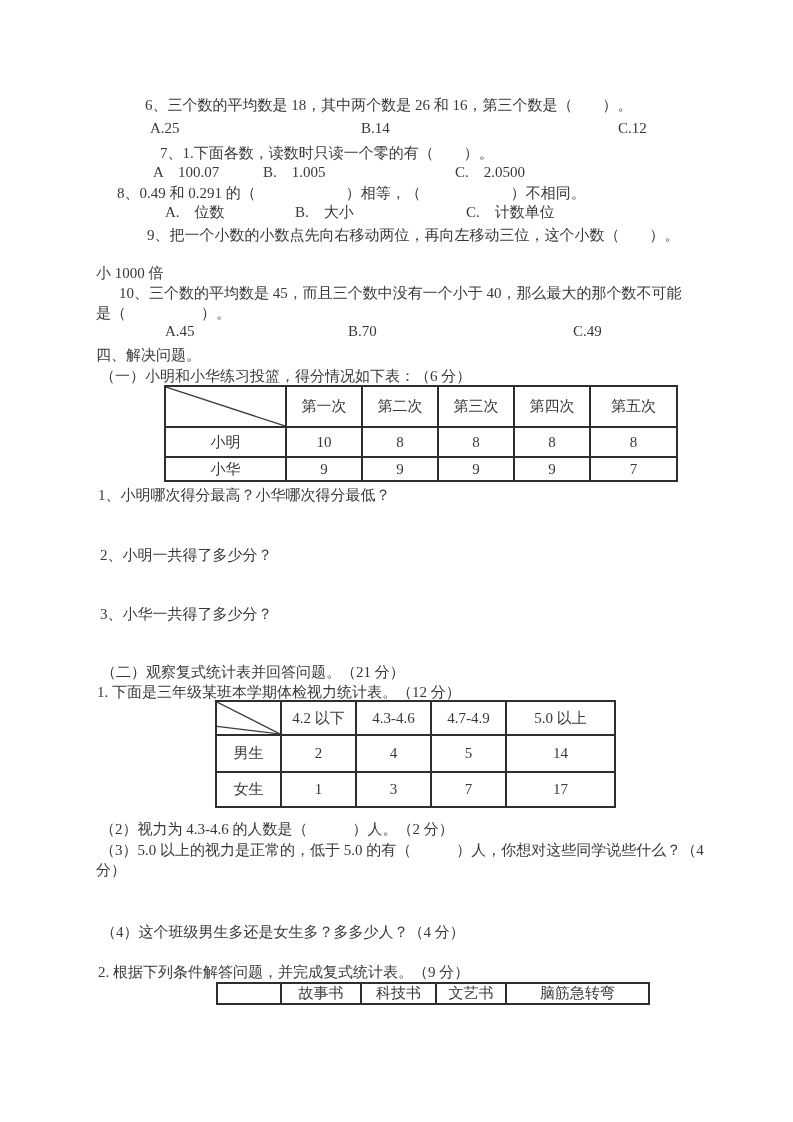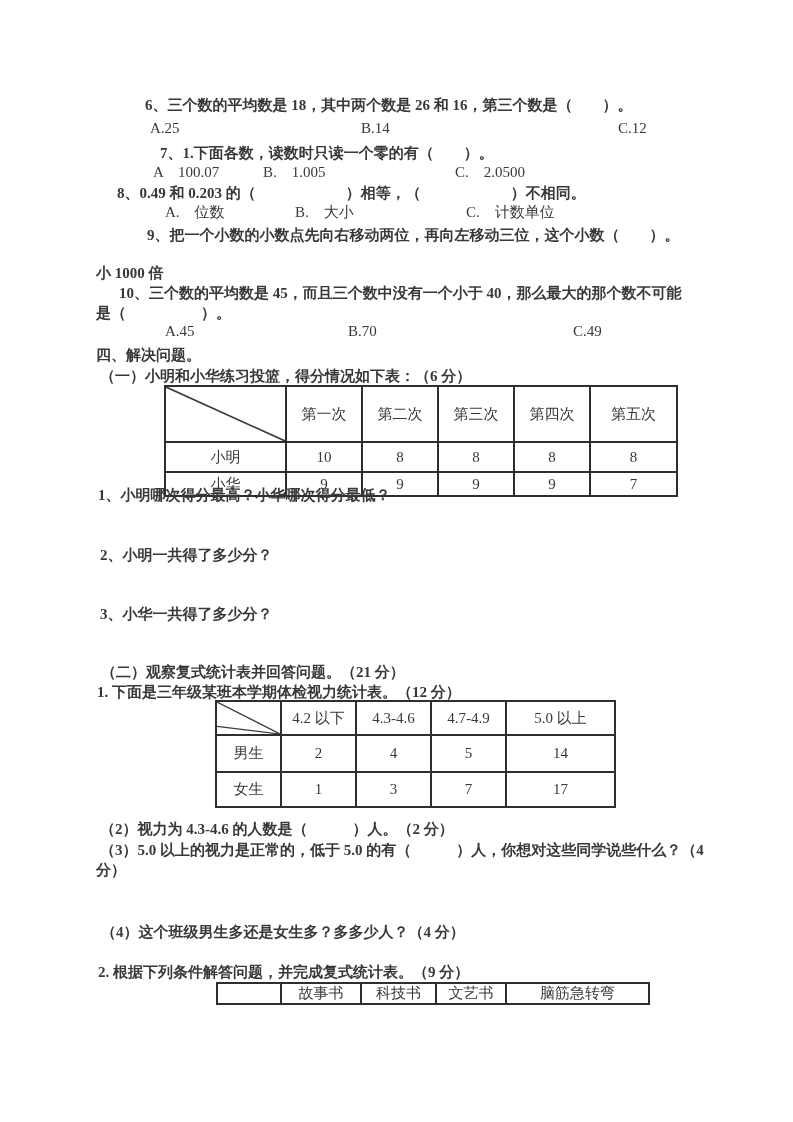--- a/index.html
+++ b/index.html
@@ -1,21 +1,21 @@
 <!DOCTYPE html>
 <html><head>
 <meta charset="utf-8">
 <style>
   html,body{margin:0;padding:0;background:#ffffff;}
   .page{
     position:relative;width:793px;height:1122px;background:#ffffff;overflow:hidden;
     font-family:"Liberation Serif","DejaVu Serif",serif;
     font-size:15px;color:#383838;
   }
-  .line{position:absolute;white-space:pre;line-height:19px;font-weight:bold;}
+  .line{position:absolute;white-space:pre;line-height:19px;}
   .optrow{position:absolute;left:8px;width:679px;height:19px;}
   .optrow span{position:absolute;top:0;white-space:pre;}
   table.grid{position:absolute;border-collapse:collapse;table-layout:fixed;}
   table.grid td{
     border:2px solid #2e2e2e;text-align:center;vertical-align:middle;
     padding:0;font-size:15px;color:#383838;overflow:hidden;
   }
   td.vtop{vertical-align:top;padding-top:4px;}
   td.lleft{text-align:left;padding-left:5px;margin-top:20px;}
   td.corner{position:relative;}
@@ -34,21 +34,21 @@
     <span style="left:610px">C.12</span>
   </div>
 
   <div class="line" style="top:144px;left:160px">7、1.下面各数，读数时只读一个零的有（　　）。</div>
   <div class="optrow" style="top:163px">
     <span style="left:145px">A　100.07</span>
     <span style="left:255px">B.　1.005</span>
     <span style="left:447px">C.　2.0500</span>
   </div>
 
-  <div class="line" style="top:184px;left:117px">8、0.49 和 0.203 的（　　　　　　）相等，（　　　　　　）不相同。</div>
+  <div class="line" style="top:184px;left:117px">8、0.49 和 0.291 的（　　　　　　）相等，（　　　　　　）不相同。</div>
   <div class="optrow" style="top:203px">
     <span style="left:157px">A.　位数</span>
     <span style="left:287px">B.　大小</span>
     <span style="left:458px">C.　计数单位</span>
   </div>
 
   <div class="line" style="top:226px;left:147px">9、把一个小数的小数点先向右移动两位，再向左移动三位，这个小数（　　）。</div>
   <div class="line" style="top:264px;left:96px">小 1000 倍</div>
 
   <div class="line" style="top:284px;left:119px">10、三个数的平均数是 45，而且三个数中没有一个小于 40，那么最大的那个数不可能</div>
@@ -65,21 +65,21 @@
   <table class="grid" style="left:164px;top:385px;width:512px">
     <colgroup>
       <col style="width:121px">
         <col style="width:76px">
         <col style="width:76px">
       <col style="width:76px">
         <col style="width:76px">
         <col style="width:87px">
     </colgroup>
     <tbody>
-        <tr style="height:56px">
+        <tr style="height:41px">
       <td class="corner">
         <svg viewBox="0 0 121 41" preserveAspectRatio="none">
               <line class="diag" x1="0" y1="0" x2="121" y2="41"></line>
             </svg>
       </td>
       <td class="vtop">第一次</td>
       <td class="vtop">第二次</td>
       <td class="vtop">第三次</td>
       <td class="vtop">第四次</td>
       <td class="vtop">第五次</td>

